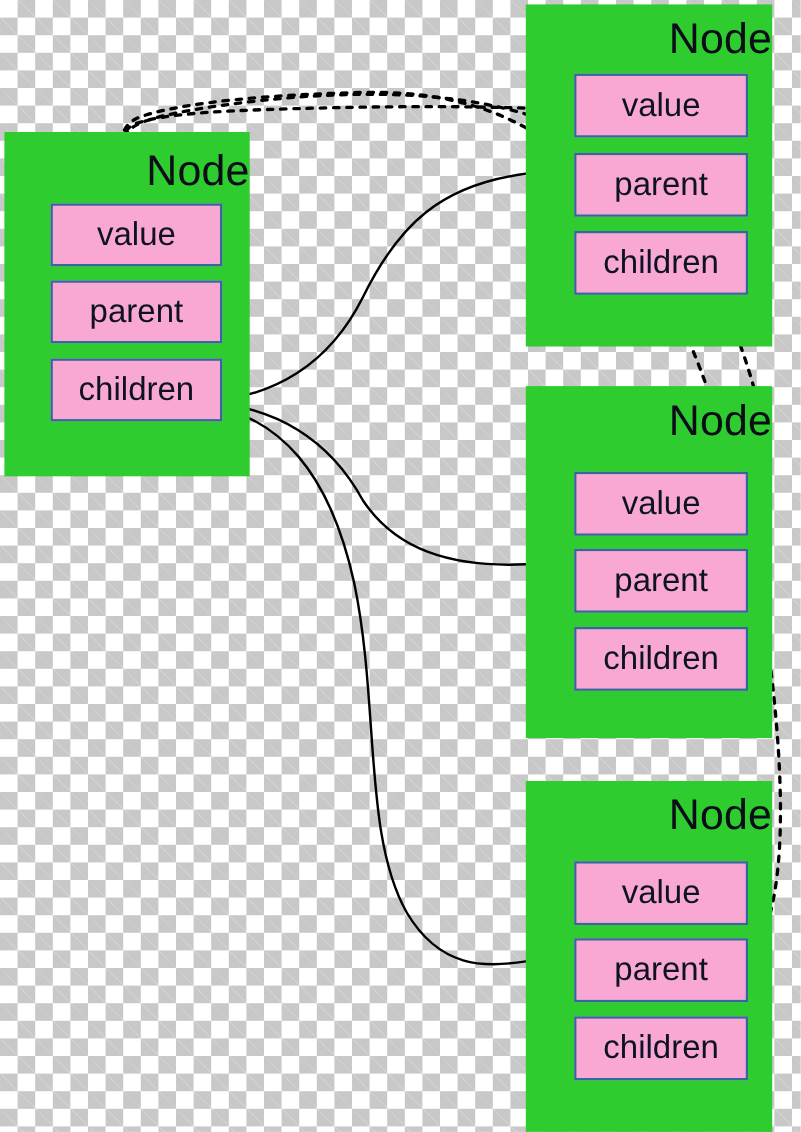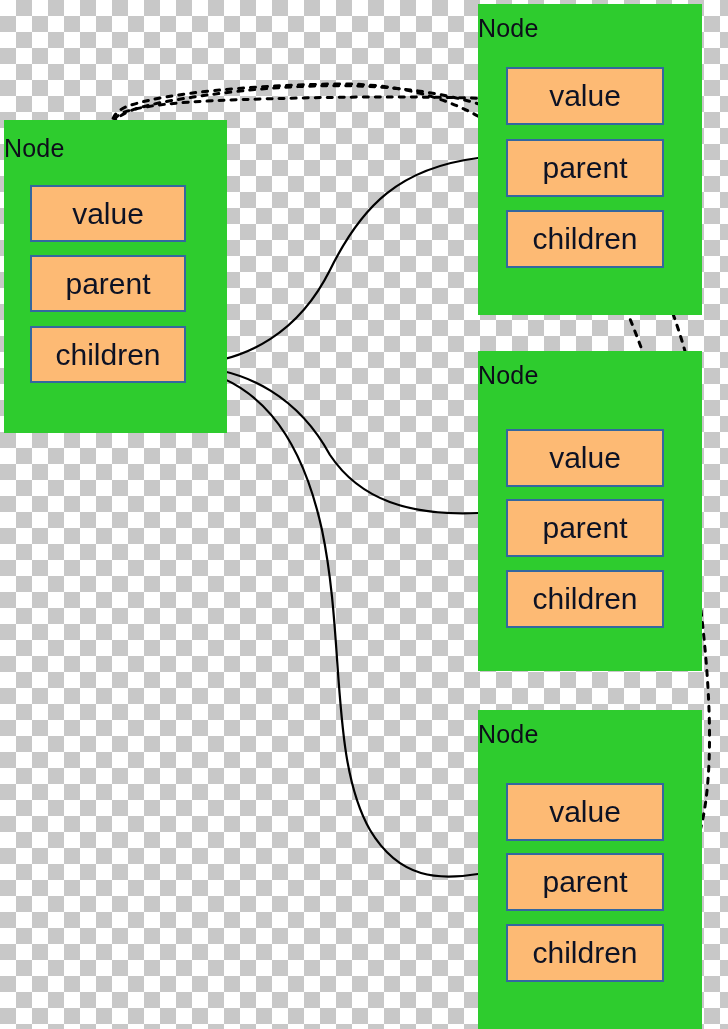--- a/index.html
+++ b/index.html
@@ -31,37 +31,38 @@
   }
   .node {
     position: absolute;
     background: #2ecc2e;
     box-sizing: border-box;
   }
   .node-title {
     position: absolute;
     left: 0;
     right: 0;
-    text-align: left;
+    text-align: right;
     color: #0d0d1a;
-    font-size: 25px;
+    font-size: 39px;
     line-height: 1;
     letter-spacing: 0.2px;
   }
   .field {
     position: absolute;
-    background: #fdba74;
+    background: #f9a8d4;
     border: 2px solid #33679f;
     box-sizing: border-box;
     color: #0d1224;
     font-size: 30px;
     display: flex;
     align-items: center;
     justify-content: center;
     line-height: 1;
+    margin-left: 16px;
   }
   
   #node-left { left: 4px; top: 120px; width: 223px; height: 313px; }
   #node-left .node-title { top: 16px; }
   #node-left .f0 { left: 26px; top: 65px;  width: 156px; height: 57px; }
   #node-left .f1 { left: 26px; top: 135px; width: 156px; height: 57px; }
   #node-left .f2 { left: 26px; top: 206px; width: 156px; height: 57px; }
 
   
   #node-r0 { left: 478px; top: 4px;   width: 224px; height: 311px; }

